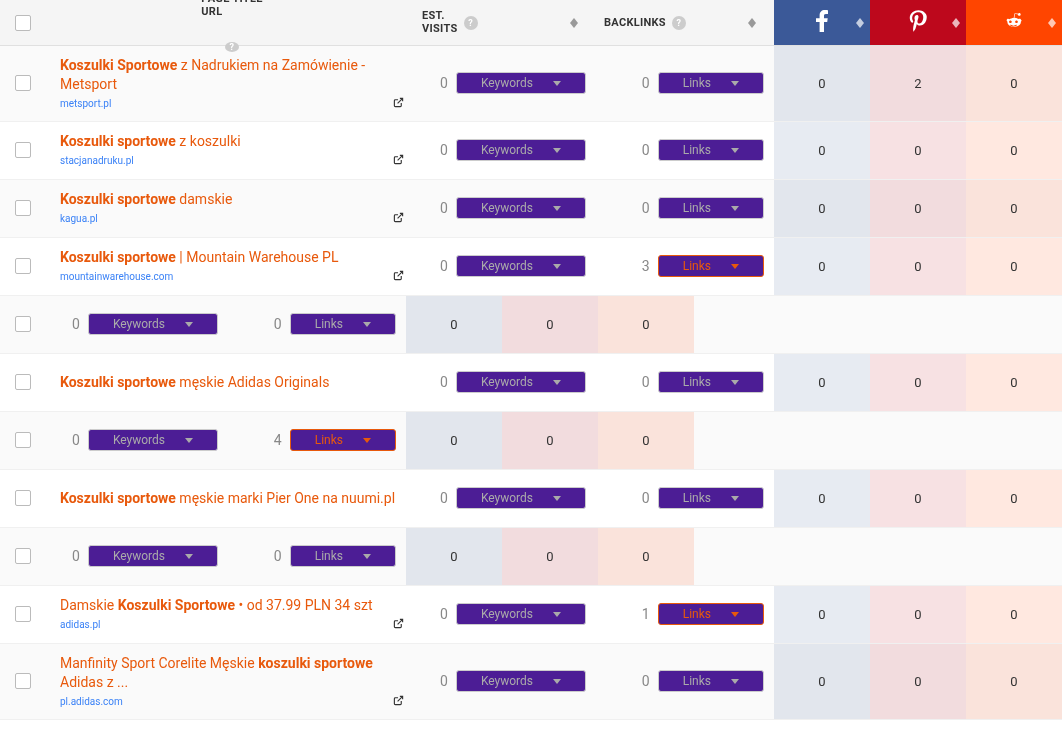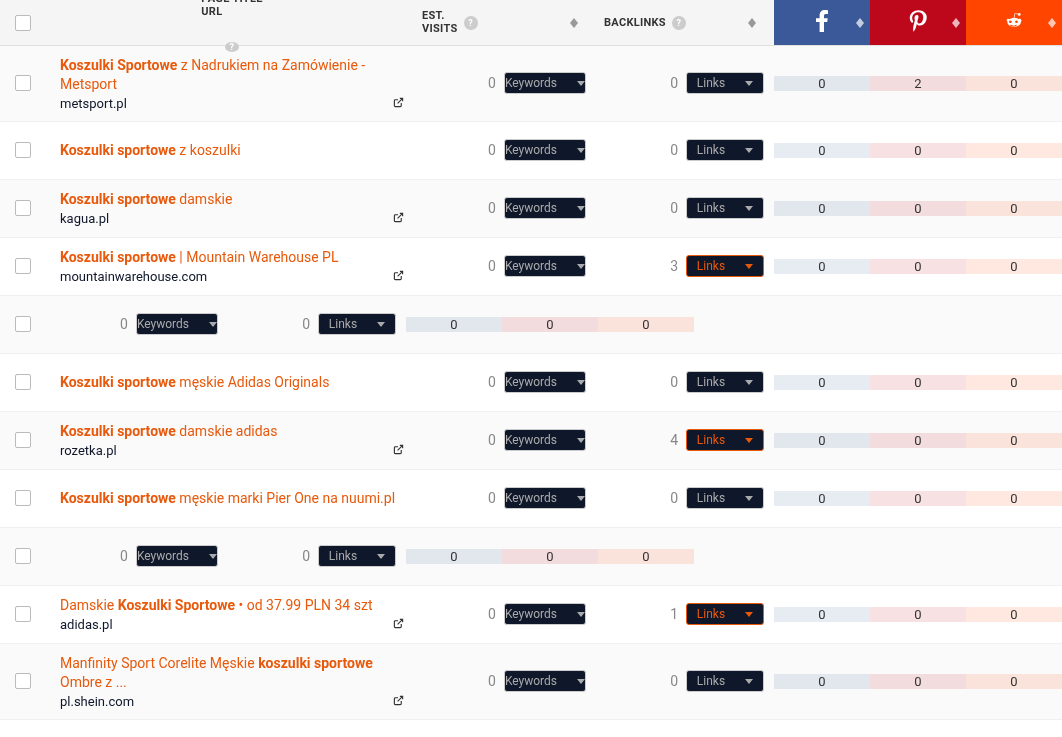--- a/index.html
+++ b/index.html
@@ -1,19 +1,19 @@
 <!DOCTYPE html>
 <html><head>
 <meta charset="utf-8">
 <style>
 *{box-sizing:border-box;margin:0;padding:0;}
 body{font-family:-apple-system,BlinkMacSystemFont,'Segoe UI',Roboto,Arial,sans-serif;font-size:13px;color:#333;background:#fff;}
 .table{width:1062px;}
 .header-row{display:flex;background:#f5f5f5;border-bottom:1px solid #e0e0e0;height:46px;align-items:stretch;}
-.data-row{display:flex;border-bottom:1px solid #f0f0f0;align-items:center;min-height:58px;}
+.data-row{display:flex;border-bottom:1px solid #f0f0f0;min-height:58px;}
 .data-row:nth-child(odd){background:#fafafa;}
 .col-check{width:46px;display:flex;align-items:center;justify-content:center;flex-shrink:0;}
 .col-title{width:368px;padding:10px 10px 10px 14px;display:flex;flex-direction:column;justify-content:center;position:relative;flex-shrink:0;}
 .col-visits{width:182px;display:flex;align-items:center;justify-content:flex-end;padding-right:10px;gap:8px;flex-shrink:0;}
 .col-backlinks{width:178px;display:flex;align-items:center;justify-content:flex-end;padding-right:10px;gap:8px;flex-shrink:0;}
 .col-social{width:96px;display:flex;align-items:center;justify-content:center;flex-shrink:0;font-size:13px;color:#333;}
 .col-fb{background:rgba(59,89,152,0.12);}
 .col-pin{background:rgba(189,8,28,0.12);}
 .col-red{background:rgba(255,69,0,0.12);}
 .header-row .col-check,.header-row .col-title,.header-row .col-visits,.header-row .col-backlinks{display:flex;align-items:center;}
@@ -28,24 +28,24 @@
 .hdr-pin{background:#bd081c;}
 .hdr-red{background:#ff4500;}
 .social-icon{color:#fff;}
 .social-sort{position:absolute;right:6px;display:flex;flex-direction:column;gap:0;}
 .social-sort svg path{fill:rgba(255,255,255,0.7);}
 .checkbox{width:16px;height:16px;border:1.5px solid #bbb;border-radius:2px;background:#fff;cursor:pointer;}
 .page-title{color:#333;font-size:14px;line-height:1.35;cursor:pointer;}
 .page-title .hl{color:#e8590c;font-weight:400;}
 .page-title .hlb{color:#e8590c;font-weight:700;}
 .url-line{display:flex;align-items:center;justify-content:space-between;margin-top:2px;}
-.url-text{color:#0f172a;font-size:13px;}
+.url-text{color:#3b82f6;font-size:10px;}
 .ext-icon{color:#333;}
 .num{color:#888;font-size:14px;min-width:16px;text-align:right;}
-.pill{border:1px solid #ccc;border-radius:3px;padding:3px 0;font-size:12px;color:#aaa;background:#0f172a;display:inline-flex;align-items:center;gap:20px;cursor:pointer;min-width:78px;justify-content:center;}
+.pill{border:1px solid #ccc;border-radius:3px;padding:3px 24px;font-size:12px;color:#aaa;background:#4c1d95;display:inline-flex;align-items:center;gap:20px;cursor:pointer;min-width:78px;justify-content:center;}
 .pill-active{border-color:#e8590c;color:#e8590c;}
 .chev{width:8px;height:5px;}
 </style>
 </head>
 <body>
 
 <div class="table">
 
   <div class="header-row">
     <div class="col-check">
@@ -169,20 +169,28 @@
         <div class="col-social col-fb">0</div>
         <div class="col-social col-pin">2</div>
         <div class="col-social col-red">0</div>
       </div>
       <div class="data-row">
         <div class="col-check">
           <div class="checkbox"></div>
         </div>
         <div class="col-title">
           <div class="page-title"><span class="hl"></span><span class="hlb">Koszulki sportowe</span><span class="hl"> z koszulki</span></div>
+          <div class="url-line">
+            <span class="url-text">stacjanadruku.pl</span>
+            <span class="ext-icon"><svg width="11" height="11" viewBox="0 0 24 24" fill="none" stroke="#333" stroke-width="2.5">
+                <path d="M18 13v6a2 2 0 0 1-2 2H5a2 2 0 0 1-2-2V8a2 2 0 0 1 2-2h6"></path>
+                <path d="M15 3h6v6"></path>
+                <path d="M10 14L21 3"></path>
+              </svg></span>
+          </div>
         </div>
         <div class="col-visits">
           <span class="num">0</span>
           <span class="pill">
             <span>Keywords</span>
             <svg class="chev" viewBox="0 0 8 5">
               <path d="M4 5L0 0h8z" fill="currentColor"></path>
             </svg>
           </span>
         </div>
@@ -325,31 +333,20 @@
           </span>
         </div>
         <div class="col-social col-fb">0</div>
         <div class="col-social col-pin">0</div>
         <div class="col-social col-red">0</div>
       </div>
       <div class="data-row">
         <div class="col-check">
           <div class="checkbox"></div>
         </div>
-        <div class="col-title">
-          <div class="page-title"><span class="hl"></span><span class="hlb">Koszulki sportowe</span><span class="hl"> damskie adidas</span></div>
-          <div class="url-line">
-            <span class="url-text">rozetka.pl</span>
-            <span class="ext-icon"><svg width="11" height="11" viewBox="0 0 24 24" fill="none" stroke="#333" stroke-width="2.5">
-                <path d="M18 13v6a2 2 0 0 1-2 2H5a2 2 0 0 1-2-2V8a2 2 0 0 1 2-2h6"></path>
-                <path d="M15 3h6v6"></path>
-                <path d="M10 14L21 3"></path>
-              </svg></span>
-          </div>
-        </div>
         <div class="col-visits">
           <span class="num">0</span>
           <span class="pill">
             <span>Keywords</span>
             <svg class="chev" viewBox="0 0 8 5">
               <path d="M4 5L0 0h8z" fill="currentColor"></path>
             </svg>
           </span>
         </div>
         <div class="col-backlinks">
@@ -455,23 +452,23 @@
         </div>
         <div class="col-social col-fb">0</div>
         <div class="col-social col-pin">0</div>
         <div class="col-social col-red">0</div>
       </div>
       <div class="data-row">
         <div class="col-check">
           <div class="checkbox"></div>
         </div>
         <div class="col-title">
-          <div class="page-title"><span class="hl">Manfinity Sport Corelite Męskie </span><span class="hlb">koszulki sportowe</span><span class="hl"> Ombre z ...</span></div>
-          <div class="url-line">
-            <span class="url-text">pl.shein.com</span>
+          <div class="page-title"><span class="hl">Manfinity Sport Corelite Męskie </span><span class="hlb">koszulki sportowe</span><span class="hl"> Adidas z ...</span></div>
+          <div class="url-line">
+            <span class="url-text">pl.adidas.com</span>
             <span class="ext-icon"><svg width="11" height="11" viewBox="0 0 24 24" fill="none" stroke="#333" stroke-width="2.5">
                 <path d="M18 13v6a2 2 0 0 1-2 2H5a2 2 0 0 1-2-2V8a2 2 0 0 1 2-2h6"></path>
                 <path d="M15 3h6v6"></path>
                 <path d="M10 14L21 3"></path>
               </svg></span>
           </div>
         </div>
         <div class="col-visits">
           <span class="num">0</span>
           <span class="pill">

